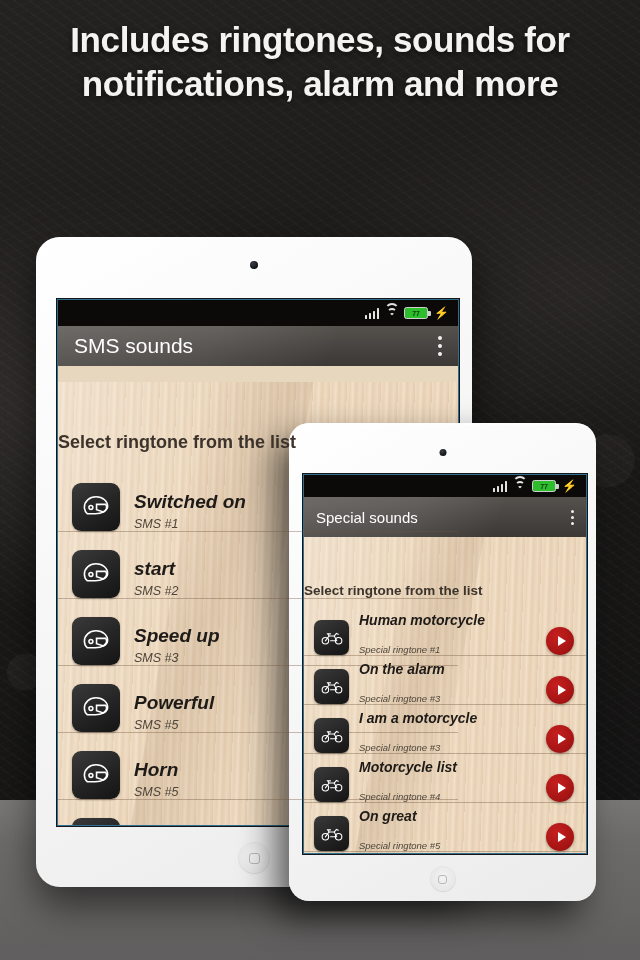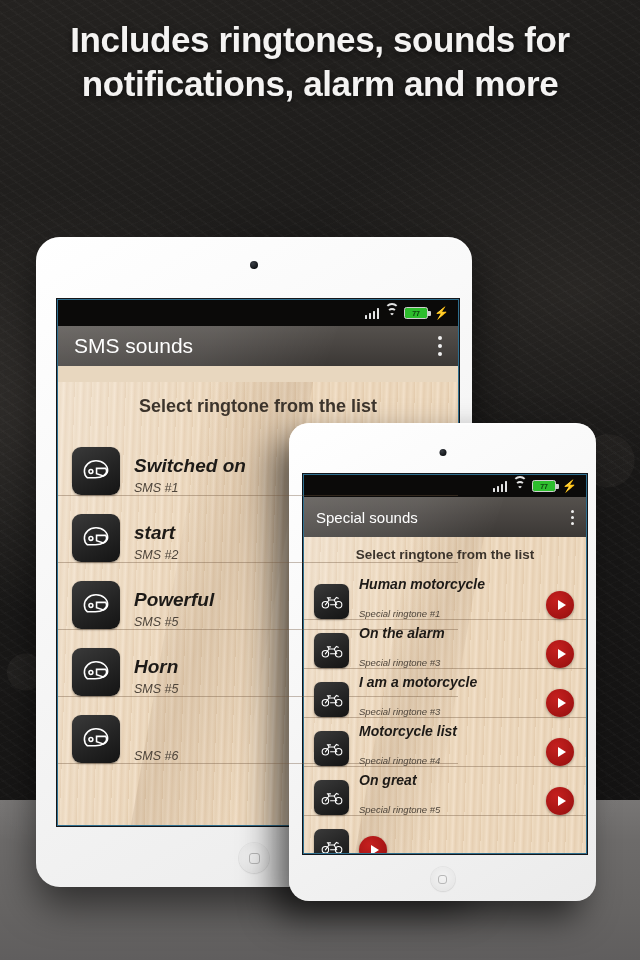--- a/index.html
+++ b/index.html
@@ -143,22 +143,22 @@
       repeating-linear-gradient(92deg,
         #efdcc3 0px, #e9d4b8 3px, #f2e0c9 6px, #e6cfb2 9px, #eedbc2 13px, #e4ccae 17px),
       linear-gradient(180deg,#f0ddc4,#e3cbac);
   }
   .listwrap:after{
     content:""; position:absolute; top:0; left:28%; width:26%; height:100%;
     background:linear-gradient(100deg, rgba(140,110,80,.00) 0%, rgba(140,110,80,.16) 45%, rgba(140,110,80,0) 100%);
     transform:skewX(-10deg); pointer-events:none;
   }
   .list-header{
-    text-align:center; color:#3c342c; font-weight:600;
-    position:relative; z-index:2;
+    text-align:left; color:#3c342c; font-weight:600;
+    position:relative; z-index:2;margin-top:36px;
   }
   .row{
     display:flex; align-items:flex-end; position:relative; z-index:2;
     border-bottom:1px solid rgba(110,85,60,.38);
     font-style:italic;
   }
   .row-ico{
     flex:0 0 auto; border-radius:9px;
     background:linear-gradient(150deg,#3a3a3a 0%, #242424 55%, #141414 100%);
     display:flex; align-items:center; justify-content:center;
@@ -291,20 +291,33 @@
             <circle cx="10.5" cy="14.5" r="2.1"></circle>
             <path d="M16.6 11.2h9.9c.6 1 .9 2 .9 3.1 0 2-1.3 3.9-3.4 5.1l-7.4-2.4z"></path>
           </svg>
         </div>
         <div class="row-txt">
           <div class="row-title">start</div>
           <div class="row-sub">SMS #2</div>
         </div>
       </div>
 
+      <div class="row">
+        <div class="row-ico">
+          <svg class="glyph-helmet" viewBox="0 0 32 28" fill="none" stroke="#fff" stroke-width="1.7">
+            <path d="M16 3C8.8 3 3.5 8 3.5 14.2c0 3.2 1.2 5.5 3.3 7.1h8.4c4 0 6.6-.6 9-2 2.6-1.5 4.1-3.6 4.3-5.5C28.9 8 23.4 3 16 3z"></path>
+            <circle cx="10.5" cy="14.5" r="2.1"></circle>
+            <path d="M16.6 11.2h9.9c.6 1 .9 2 .9 3.1 0 2-1.3 3.9-3.4 5.1l-7.4-2.4z"></path>
+          </svg>
+        </div>
+        <div class="row-txt">
+          <div class="row-title">Speed up</div>
+          <div class="row-sub">SMS #3</div>
+        </div>
+      </div>
 
       <div class="row">
         <div class="row-ico">
           <svg class="glyph-helmet" viewBox="0 0 32 28" fill="none" stroke="#fff" stroke-width="1.7">
             <path d="M16 3C8.8 3 3.5 8 3.5 14.2c0 3.2 1.2 5.5 3.3 7.1h8.4c4 0 6.6-.6 9-2 2.6-1.5 4.1-3.6 4.3-5.5C28.9 8 23.4 3 16 3z"></path>
             <circle cx="10.5" cy="14.5" r="2.1"></circle>
             <path d="M16.6 11.2h9.9c.6 1 .9 2 .9 3.1 0 2-1.3 3.9-3.4 5.1l-7.4-2.4z"></path>
           </svg>
         </div>
         <div class="row-txt">

